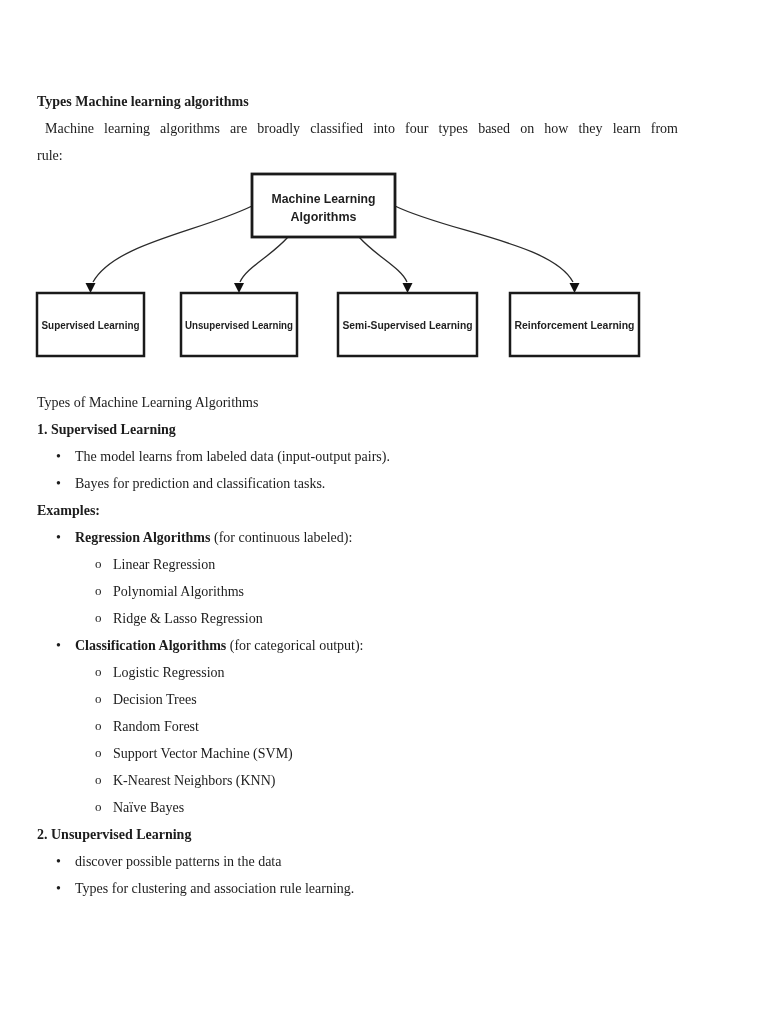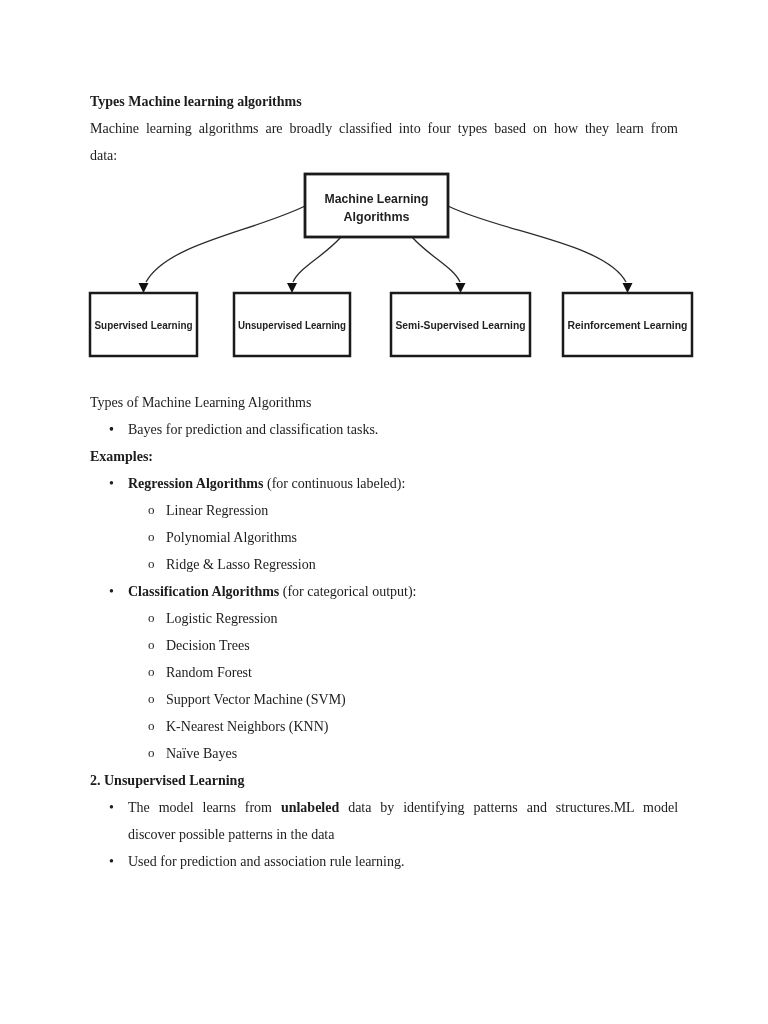--- a/index.html
+++ b/index.html
@@ -1,27 +1,27 @@
 <!DOCTYPE html>
 <html><head>
 <meta charset="utf-8">
 <style>
   html,body { margin:0; padding:0; background:#ffffff; }
   body { width:768px; height:1024px; overflow:hidden; }
   .page {
     box-sizing:border-box;
     width:768px; height:1024px;
-    padding:88px 90px 0 90px;
+    padding:88px 90px 0 37px;
     font-family:"Liberation Serif", serif;
     font-size:14px; line-height:27px;
     color:#1c1c1c;
     background:#ffffff;
   }
   .b { font-weight:bold; }
-  .jf { text-align:justify; text-align-last:justify; }
+  .jf { text-align:justify; text-align-last:justify;margin-left:8px; }
   .li1 { position:relative; padding-left:38px; }
   .li1 > .mk { position:absolute; left:19px; top:0; }
   .li2 { position:relative; padding-left:76px; }
   .li2 > .mk { position:absolute; left:58px; top:-1px; font-size:13px; }
   .diagram-wrap { height:200px; margin:0 0 20px -2px; }
   .diagram-wrap svg { display:block; }
   svg text {
     font-family:"Liberation Sans", sans-serif;
     font-weight:bold;
     fill:#1f1f1f;
@@ -32,21 +32,21 @@
 </style>
 </head>
 <body>
 
 <div class="page">
 
   <div class="b">Types Machine learning algorithms</div>
 
   <div>
     <div class="jf">Machine learning algorithms are broadly classified into four types based on how they learn from</div>
-    <div>data:</div>
+    <div>rule:</div>
   </div>
 
   <div class="diagram-wrap">
     <svg width="612" height="200" viewBox="88 169 612 200">
 
       <path class="arrow" d="M305,206 C 252,232 168,243 146,282"></path>
       <path class="arrow" d="M341,237 C 323,257 300,267 293,282"></path>
       <path class="arrow" d="M412,237 C 430,257 453,267 460,282"></path>
       <path class="arrow" d="M448,206 C 501,232 605,243 626,282"></path>
       <polygon class="ah" points="138.5,283 148.5,283 143.5,293"></polygon>
@@ -67,23 +67,25 @@
       <rect class="box" x="391" y="293" width="139" height="63" stroke-width="2.5"></rect>
       <text x="460.5" y="329" font-size="11.5" text-anchor="middle" textLength="130" lengthAdjust="spacingAndGlyphs">Semi-Supervised Learning</text>
 
       <rect class="box" x="563" y="293" width="129" height="63" stroke-width="2.5"></rect>
       <text x="627.5" y="329" font-size="11.5" text-anchor="middle" textLength="120" lengthAdjust="spacingAndGlyphs">Reinforcement Learning</text>
     </svg>
   </div>
 
   <div>Types of Machine Learning Algorithms</div>
 
+  <div class="b">1. Supervised Learning</div>
 
   <div class="li1">
     <span class="mk">•</span>
+    <span>The model learns from labeled data (input-output pairs).</span>
   </div>
   <div class="li1">
     <span class="mk">•</span>
     <span>Bayes for prediction and classification tasks.</span>
   </div>
 
   <div class="b">Examples:</div>
 
   <div class="li1">
     <span class="mk">•</span>
@@ -130,26 +132,21 @@
   </div>
   <div class="li2">
     <span class="mk">o</span>
     <span>Naïve Bayes</span>
   </div>
 
   <div class="b">2. Unsupervised Learning</div>
 
   <div class="li1">
     <span class="mk">•</span>
-    <div class="jf">
-      <span>The model learns from</span>
-      <span class="b">unlabeled</span>
-      <span>data by identifying patterns and structures.ML model</span>
-    </div>
     <div>discover possible patterns in the data</div>
   </div>
 
   <div class="li1">
     <span class="mk">•</span>
-    <span>Used for prediction and association rule learning.</span>
+    <span>Types for clustering and association rule learning.</span>
   </div>
 
 </div>
 
 </body></html>

